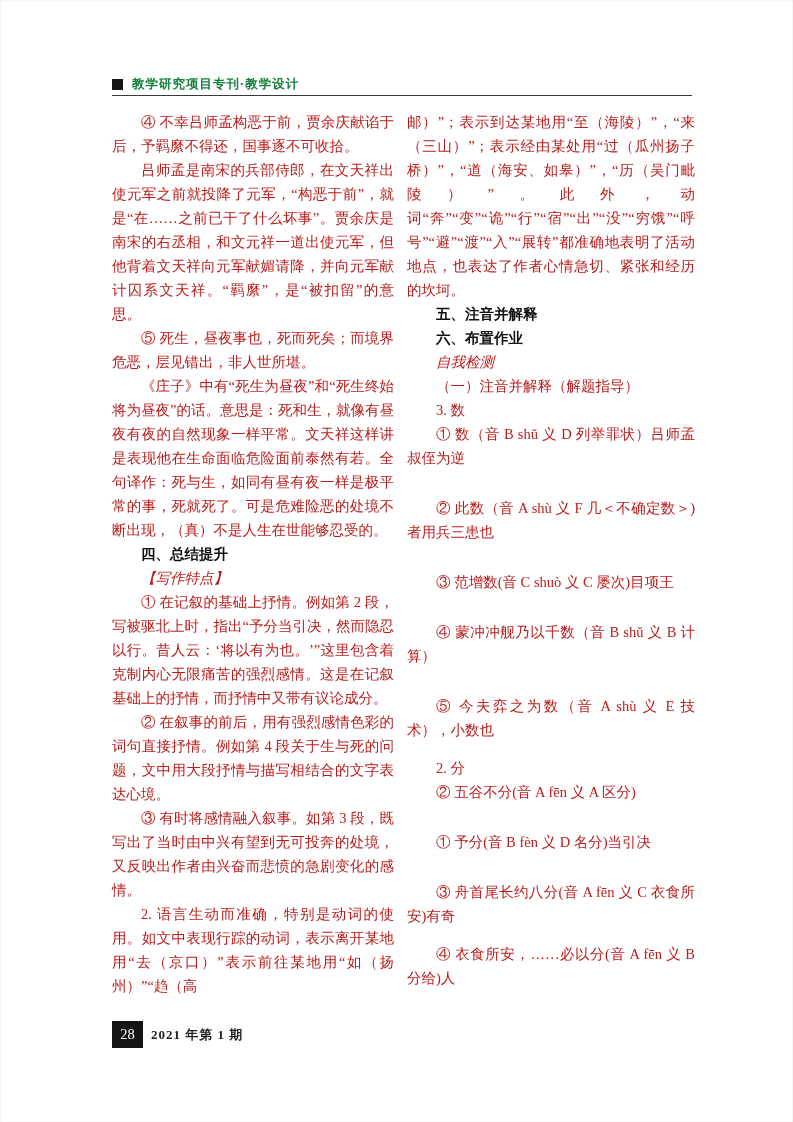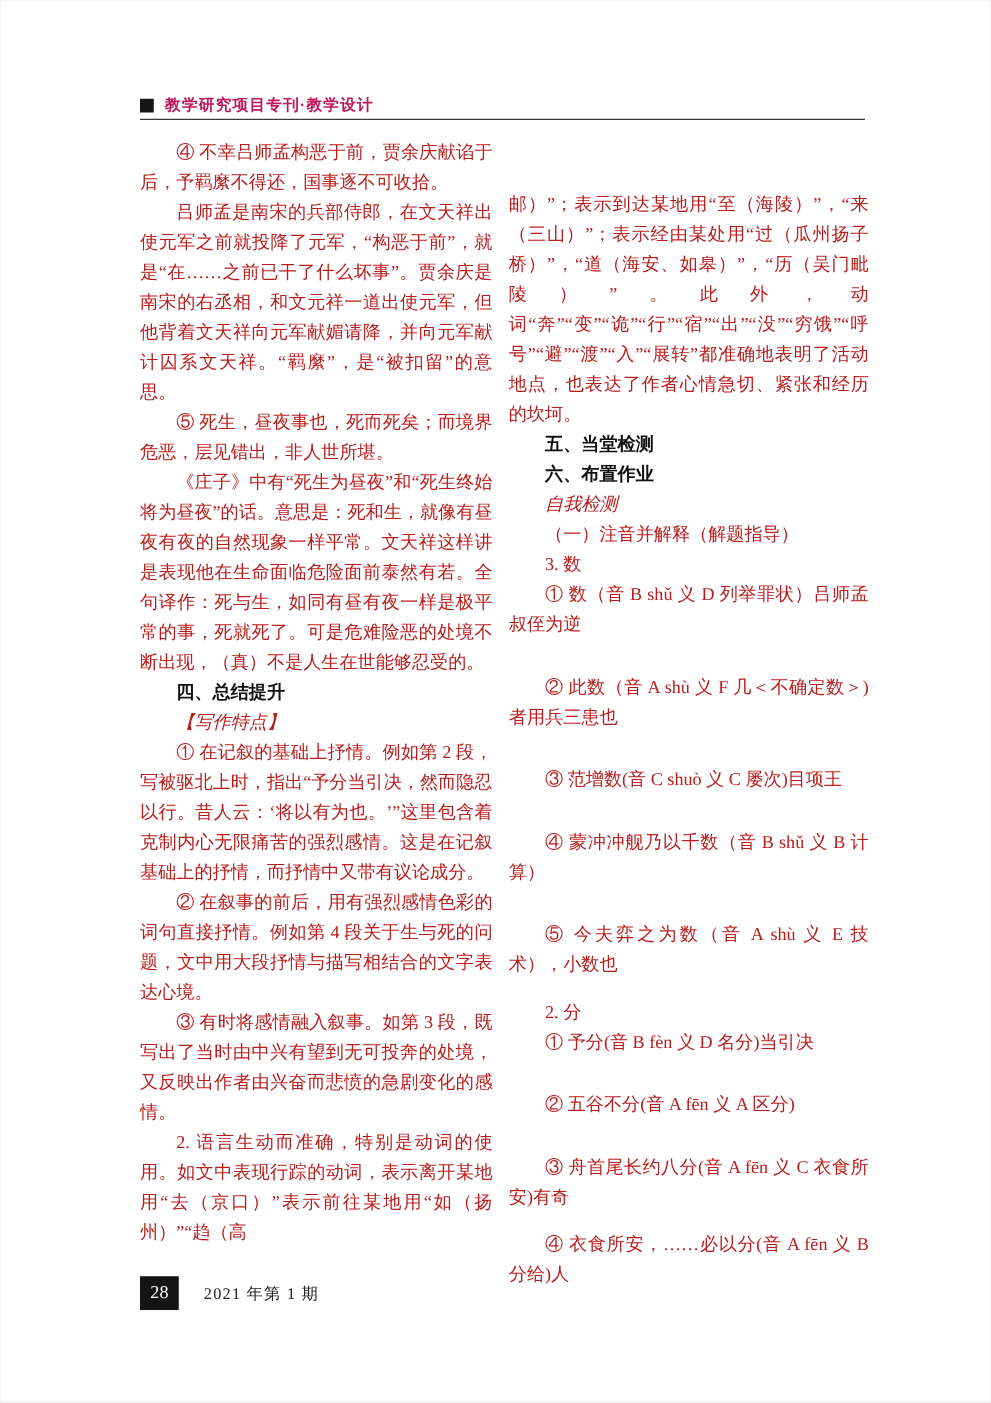--- a/index.html
+++ b/index.html
@@ -5,43 +5,43 @@
   html,body{margin:0;padding:0;background:#e9e9e9;}
   .page{
     position:relative;width:793px;height:1122px;background:#ffffff;
     font-family:"Liberation Serif",serif;color:#1c1c1c;overflow:hidden;
     box-shadow:inset 0 0 2px #dddddd;
   }
   .hdr-row{
     position:absolute;left:112px;top:76px;width:580px;
     display:flex;align-items:center;gap:9px;
     font-family:Liberation Sans, sans-serif;font-size:12.5px;font-weight:600;
-    color:#be185d;letter-spacing:1px;white-space:nowrap;
+    color:#15803d;letter-spacing:1px;white-space:nowrap;
   }
   .sq{width:11px;height:11px;background:#151515;display:inline-block;flex:none;}
   .rule{position:absolute;left:112px;top:95px;width:580px;height:0;border-top:1.4px solid #3a3a3a;}
   .cols{position:absolute;left:112px;top:110px;display:flex;gap:13px;}
   .col{width:282px;}
   .col.right{width:288px;}
   .para{
     margin:0;font-size:14.5px;line-height:24px;text-align:justify;
     text-indent:2em;color:#b91c1c;word-break:break-all;
   }
-  .para.noindent{text-indent:0;margin-top:42px;}
+  .para.noindent{text-indent:0;}
   .para.heading{font-family:"Liberation Sans",sans-serif;font-weight:700;color:#111;}
   .para.kai{font-style:italic;}
   .para.gap-medium{margin-bottom:26px;}
   .para.gap-small{margin-bottom:14px;}
-  .ftr{position:absolute;left:112px;top:1021px;display:flex;align-items:center;gap:20px;}
+  .ftr{position:absolute;left:112px;top:1021px;display:flex;align-items:center;gap:8px;}
   .pagebox{
     width:31px;height:27px;background:#141414;color:#ffffff;
     display:flex;align-items:center;justify-content:center;
     font-size:14.5px;font-family:"Liberation Serif",serif;
   }
-  .issue{font-size:13px;color:#222;letter-spacing:1px;}
+  .issue{font-size:13px;color:#222;letter-spacing:1px;font-weight:bold;}
 </style>
 </head>
 <body>
 
 <div class="page">
 
   <div class="hdr-row">
     <span class="sq"></span>
     <span>教学研究项目专刊·教学设计</span>
   </div>
@@ -55,33 +55,33 @@
         <p class="para body">《庄子》中有“死生为昼夜”和“死生终始将为昼夜”的话。意思是：死和生，就像有昼夜有夜的自然现象一样平常。文天祥这样讲是表现他在生命面临危险面前泰然有若。全句译作：死与生，如同有昼有夜一样是极平常的事，死就死了。可是危难险恶的处境不断出现，（真）不是人生在世能够忍受的。</p>
         <p class="para heading">四、总结提升</p>
         <p class="para kai">【写作特点】</p>
         <p class="para body">① 在记叙的基础上抒情。例如第 2 段，写被驱北上时，指出“予分当引决，然而隐忍以行。昔人云：‘将以有为也。’”这里包含着克制内心无限痛苦的强烈感情。这是在记叙基础上的抒情，而抒情中又带有议论成分。</p>
         <p class="para body">② 在叙事的前后，用有强烈感情色彩的词句直接抒情。例如第 4 段关于生与死的问题，文中用大段抒情与描写相结合的文字表达心境。</p>
         <p class="para body">③ 有时将感情融入叙事。如第 3 段，既写出了当时由中兴有望到无可投奔的处境，又反映出作者由兴奋而悲愤的急剧变化的感情。</p>
         <p class="para body">2. 语言生动而准确，特别是动词的使用。如文中表现行踪的动词，表示离开某地用“去（京口）”表示前往某地用“如（扬州）”“趋（高</p>
       </section>
     <section class="col right" id="col-right">
         <p class="para body noindent">邮）”；表示到达某地用“至（海陵）”，“来（三山）”；表示经由某处用“过（瓜州扬子桥）”，“道（海安、如皋）”，“历（吴门毗陵）”。此外，动词“奔”“变”“诡”“行”“宿”“出”“没”“穷饿”“呼号”“避”“渡”“入”“展转”都准确地表明了活动地点，也表达了作者心情急切、紧张和经历的坎坷。</p>
-        <p class="para heading">五、当堂检测</p>
+        <p class="para heading">五、注音并解释</p>
         <p class="para heading">六、布置作业</p>
         <p class="para kai">自我检测</p>
         <p class="para body">（一）注音并解释（解题指导）</p>
         <p class="para body">3. 数</p>
         <p class="para body gap-medium">① 数（音 B shǔ 义 D 列举罪状）吕师孟叔侄为逆</p>
         <p class="para body gap-medium">② 此数（音 A shù 义 F 几＜不确定数＞)者用兵三患也</p>
         <p class="para body gap-medium">③ 范增数(音 C shuò 义 C 屡次)目项王</p>
         <p class="para body gap-medium">④ 蒙冲冲舰乃以千数（音 B shǔ 义 B 计算）</p>
         <p class="para body gap-small">⑤ 今夫弈之为数（音 A shù 义 E 技术），小数也</p>
         <p class="para body">2. 分</p>
+        <p class="para body gap-medium">② 五谷不分(音 A fēn 义 A 区分)</p>
         <p class="para body gap-medium">① 予分(音 B fèn 义 D 名分)当引决</p>
-        <p class="para body gap-medium">② 五谷不分(音 A fēn 义 A 区分)</p>
         <p class="para body gap-small">③ 舟首尾长约八分(音 A fēn 义 C 衣食所安)有奇</p>
         <p class="para body">④ 衣食所安，……必以分(音 A fēn 义 B 分给)人</p>
       </section>
   </div>
 
   <div class="ftr">
     <span class="pagebox">28</span>
     <span class="issue">2021 年第 1 期</span>
   </div>
 

